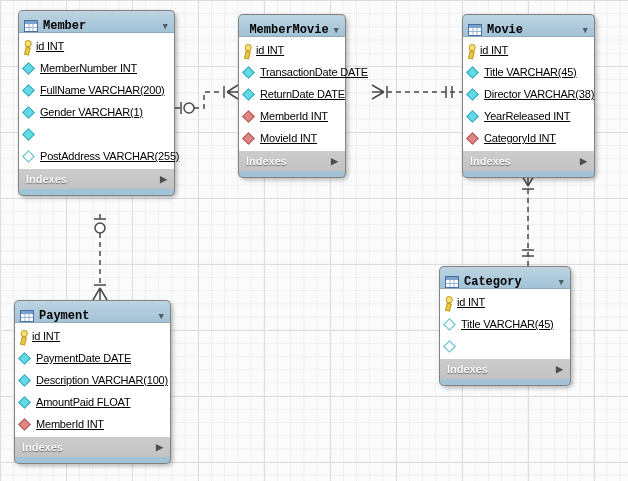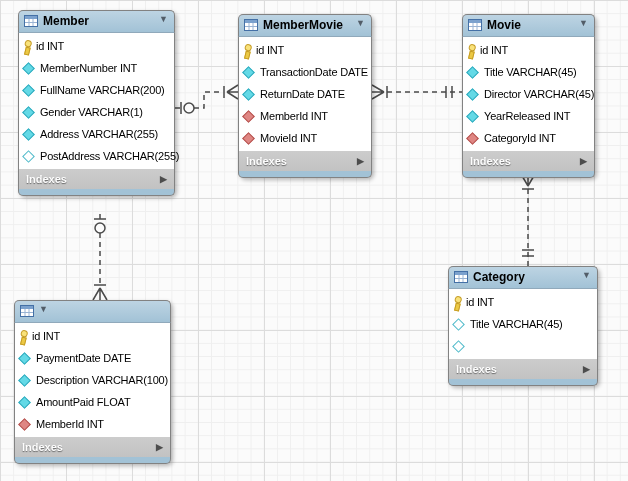--- a/index.html
+++ b/index.html
@@ -14,31 +14,31 @@
     background-size: 66px 66px, 66px 66px, 13.2px 13.2px, 13.2px 13.2px;
     font-family:"Liberation Sans", sans-serif;
   }
   .rel-overlay { position:absolute; left:0; top:0; pointer-events:none; }
   .rel-overlay path, .rel-overlay circle { pointer-events:stroke; }
 
   .tbl { position:absolute; box-shadow:2px 2px 4px rgba(0,0,0,0.28); border-radius:6px; }
   .t-header {
     height:23px; background:linear-gradient(#bdd4e3,#a2c2d6);
     border:1px solid #828282; border-bottom:1px solid #90a9bb;
-    border-radius:5px 5px 0 0; display:flex; align-items:flex-start;
-    padding:4px 6px 0 5px; gap:5px; box-sizing:border-box;
+    border-radius:5px 5px 0 0; display:flex; align-items:flex-end;
+    padding:4px 6px 0 5px; gap:5px; box-sizing:border-box;font-family:Liberation Mono, monospace;
   }
   .t-title { font-weight:bold; font-size:12px; color:#000; flex:1; line-height:1; }
   .t-collapse { color:#525d68; font-size:9px; line-height:1; }
   .t-body {
     background:#fff; border-left:1px solid #828282; border-right:1px solid #828282;
     padding:2px 0; box-sizing:border-box;
   }
   .t-row { height:22px; display:flex; align-items:center; padding:0 3px; font-size:11px; color:#000; white-space:nowrap; }
-  .cl { letter-spacing:-0.2px; }
+  .cl { letter-spacing:-0.2px;text-decoration:underline; }
   .t-footer {
     height:20px; background:linear-gradient(#cccccc,#c2c2c2);
     border-left:1px solid #828282; border-right:1px solid #828282;
     display:flex; align-items:center; padding:0 7px; box-sizing:border-box;
     font-size:11px; font-weight:bold; color:#fdfdfd; text-shadow:0 1px 1px rgba(95,95,95,0.9);
   }
   .t-footer .arrow { margin-left:auto; color:#4d4d4d; font-size:9px; text-shadow:none; }
   .t-bottom {
     height:7px; background:#a2c2d6; border:1px solid #828282; border-top:none;
     border-radius:0 0 5px 5px; box-sizing:border-box;
@@ -124,35 +124,34 @@
       <div class="t-row">
           <span class="ci" data-icon="diamond-filled"></span>
           <span class="cl">FullName VARCHAR(200)</span>
         </div>
       <div class="t-row">
           <span class="ci" data-icon="diamond-filled"></span>
           <span class="cl">Gender VARCHAR(1)</span>
         </div>
       <div class="t-row">
           <span class="ci" data-icon="diamond-filled"></span>
-          <span class="cl">Address VARCHAR(255)</span>
         </div>
       <div class="t-row">
           <span class="ci" data-icon="diamond-open"></span>
           <span class="cl">PostAddress VARCHAR(255)</span>
         </div>
     </div>
     <div class="t-footer">
       <span>Indexes</span>
       <span class="arrow">▶</span>
     </div>
     <div class="t-bottom"></div>
   </div>
 
-  <div class="tbl" style="left:238px;top:14px;width:134px;">
+  <div class="tbl" style="left:238px;top:14px;width:108px;">
     <div class="t-header">
       <svg width="14" height="12" viewBox="0 0 14 12">
           <rect x="0.5" y="0.5" width="13" height="11" fill="#fff" stroke="#4470a6"></rect>
           <rect x="1" y="1" width="12" height="3" fill="#7ba1cd"></rect>
           <line x1="5" y1="4" x2="5" y2="11" stroke="#9ab4d4"></line>
           <line x1="9" y1="4" x2="9" y2="11" stroke="#9ab4d4"></line>
           <line x1="1" y1="7.5" x2="13" y2="7.5" stroke="#9ab4d4"></line>
         </svg>
       <span class="t-title">MemberMovie</span>
       <span class="t-collapse">▼</span>
@@ -202,21 +201,21 @@
       <div class="t-row">
           <span class="ci" data-icon="key"></span>
           <span class="cl">id INT</span>
         </div>
       <div class="t-row">
           <span class="ci" data-icon="diamond-filled"></span>
           <span class="cl">Title VARCHAR(45)</span>
         </div>
       <div class="t-row">
           <span class="ci" data-icon="diamond-filled"></span>
-          <span class="cl">Director VARCHAR(45)</span>
+          <span class="cl">Director VARCHAR(38)</span>
         </div>
       <div class="t-row">
           <span class="ci" data-icon="diamond-filled"></span>
           <span class="cl">YearReleased INT</span>
         </div>
       <div class="t-row">
           <span class="ci" data-icon="diamond-fk"></span>
           <span class="cl">CategoryId INT</span>
         </div>
     </div>
@@ -229,20 +228,21 @@
 
   <div class="tbl" style="left:14px;top:300px;width:157px;">
     <div class="t-header">
       <svg width="14" height="12" viewBox="0 0 14 12">
           <rect x="0.5" y="0.5" width="13" height="11" fill="#fff" stroke="#4470a6"></rect>
           <rect x="1" y="1" width="12" height="3" fill="#7ba1cd"></rect>
           <line x1="5" y1="4" x2="5" y2="11" stroke="#9ab4d4"></line>
           <line x1="9" y1="4" x2="9" y2="11" stroke="#9ab4d4"></line>
           <line x1="1" y1="7.5" x2="13" y2="7.5" stroke="#9ab4d4"></line>
         </svg>
+      <span class="t-title">Payment</span>
       <span class="t-collapse">▼</span>
     </div>
     <div class="t-body">
       <div class="t-row">
           <span class="ci" data-icon="key"></span>
           <span class="cl">id INT</span>
         </div>
       <div class="t-row">
           <span class="ci" data-icon="diamond-filled"></span>
           <span class="cl">PaymentDate DATE</span>
@@ -260,21 +260,21 @@
           <span class="cl">MemberId INT</span>
         </div>
     </div>
     <div class="t-footer">
       <span>Indexes</span>
       <span class="arrow">▶</span>
     </div>
     <div class="t-bottom"></div>
   </div>
 
-  <div class="tbl" style="left:448px;top:266px;width:150px;">
+  <div class="tbl" style="left:439px;top:266px;width:132px;">
     <div class="t-header">
       <svg width="14" height="12" viewBox="0 0 14 12">
           <rect x="0.5" y="0.5" width="13" height="11" fill="#fff" stroke="#4470a6"></rect>
           <rect x="1" y="1" width="12" height="3" fill="#7ba1cd"></rect>
           <line x1="5" y1="4" x2="5" y2="11" stroke="#9ab4d4"></line>
           <line x1="9" y1="4" x2="9" y2="11" stroke="#9ab4d4"></line>
           <line x1="1" y1="7.5" x2="13" y2="7.5" stroke="#9ab4d4"></line>
         </svg>
       <span class="t-title">Category</span>
       <span class="t-collapse">▼</span>

